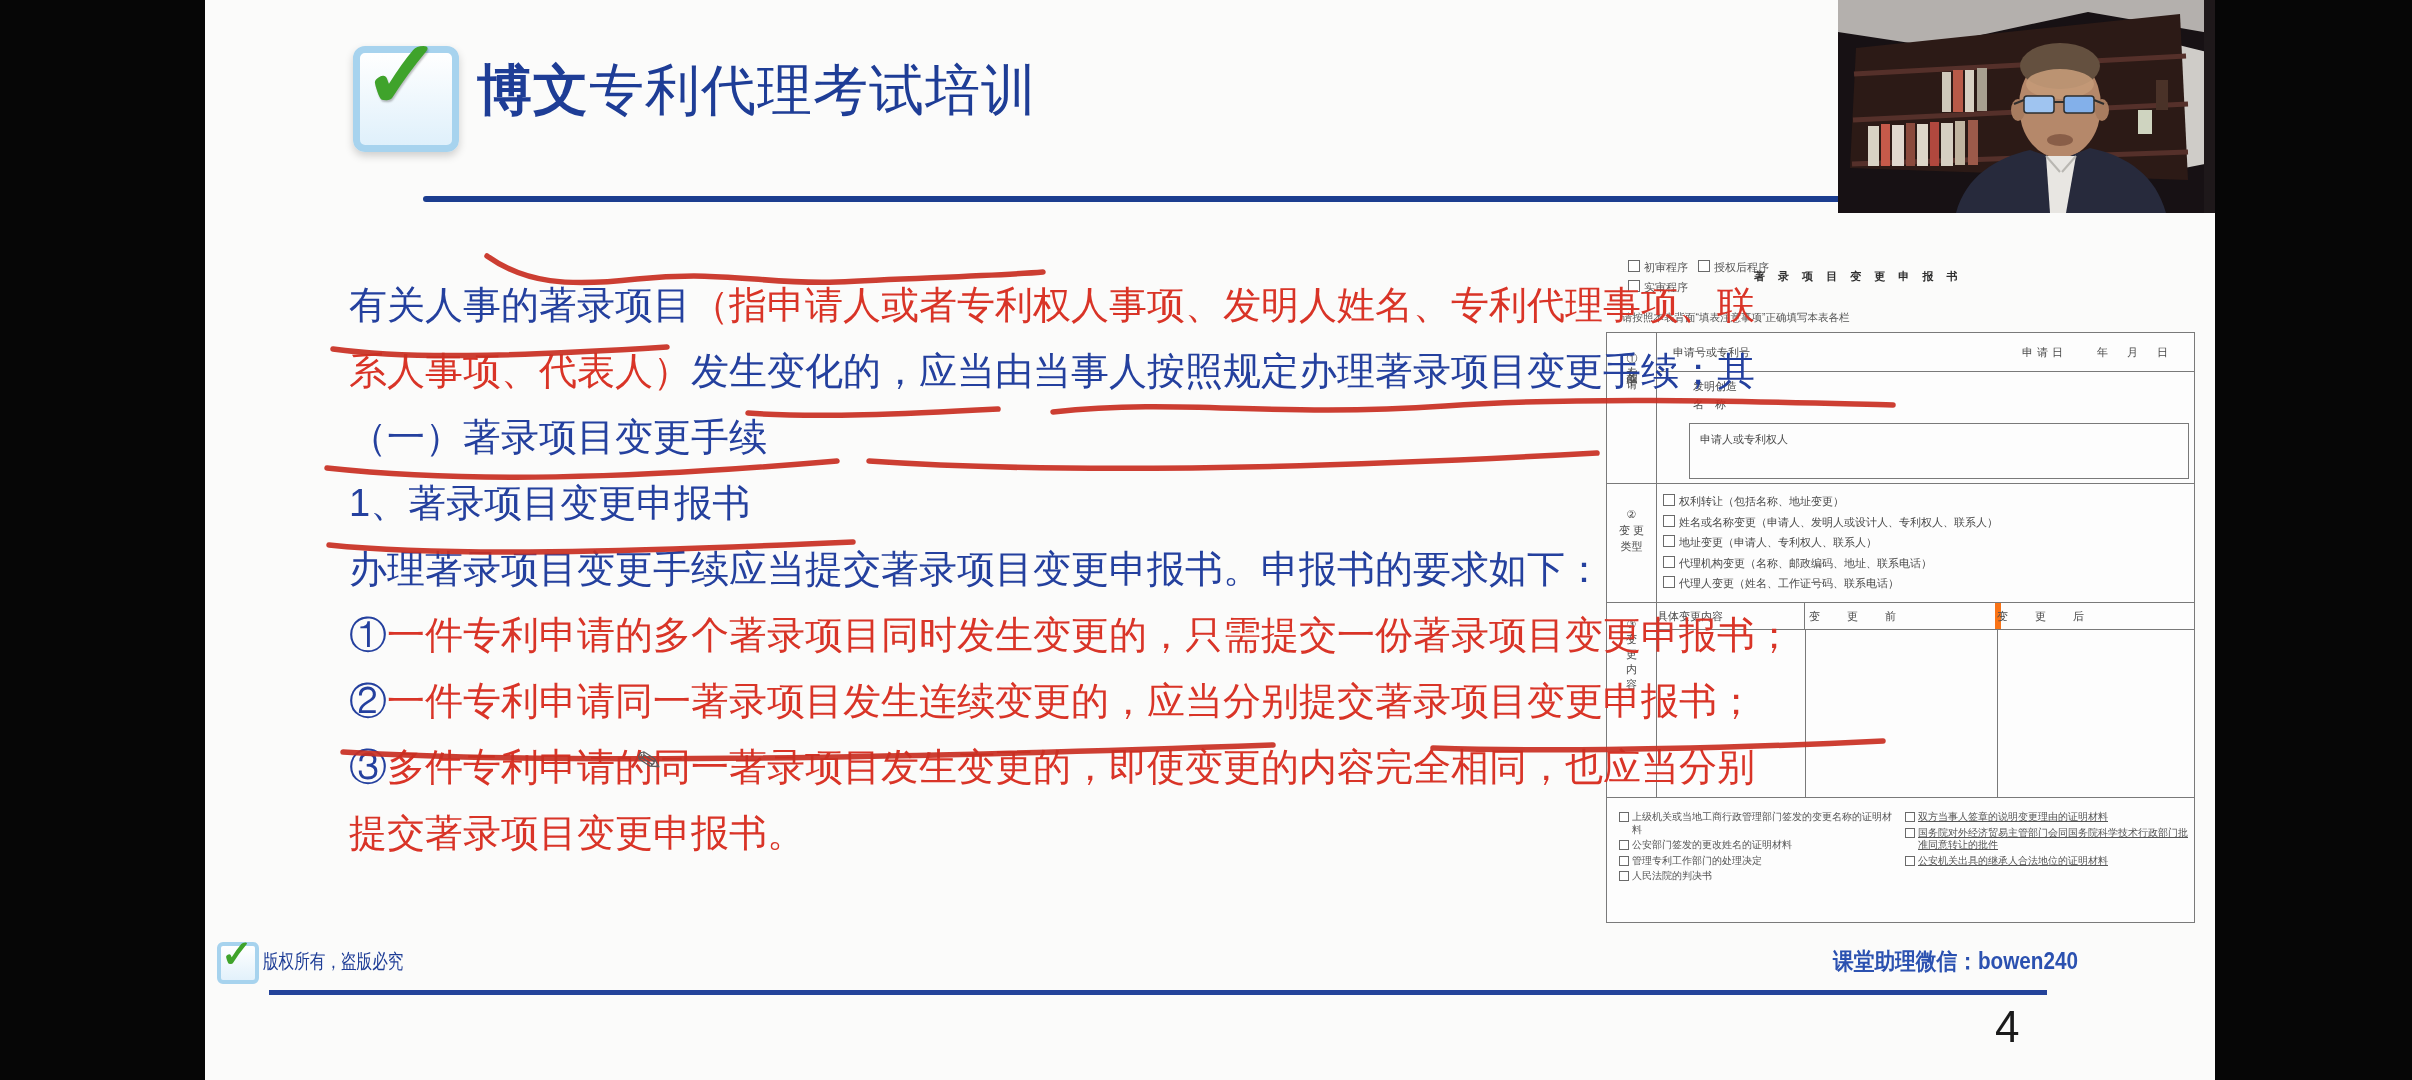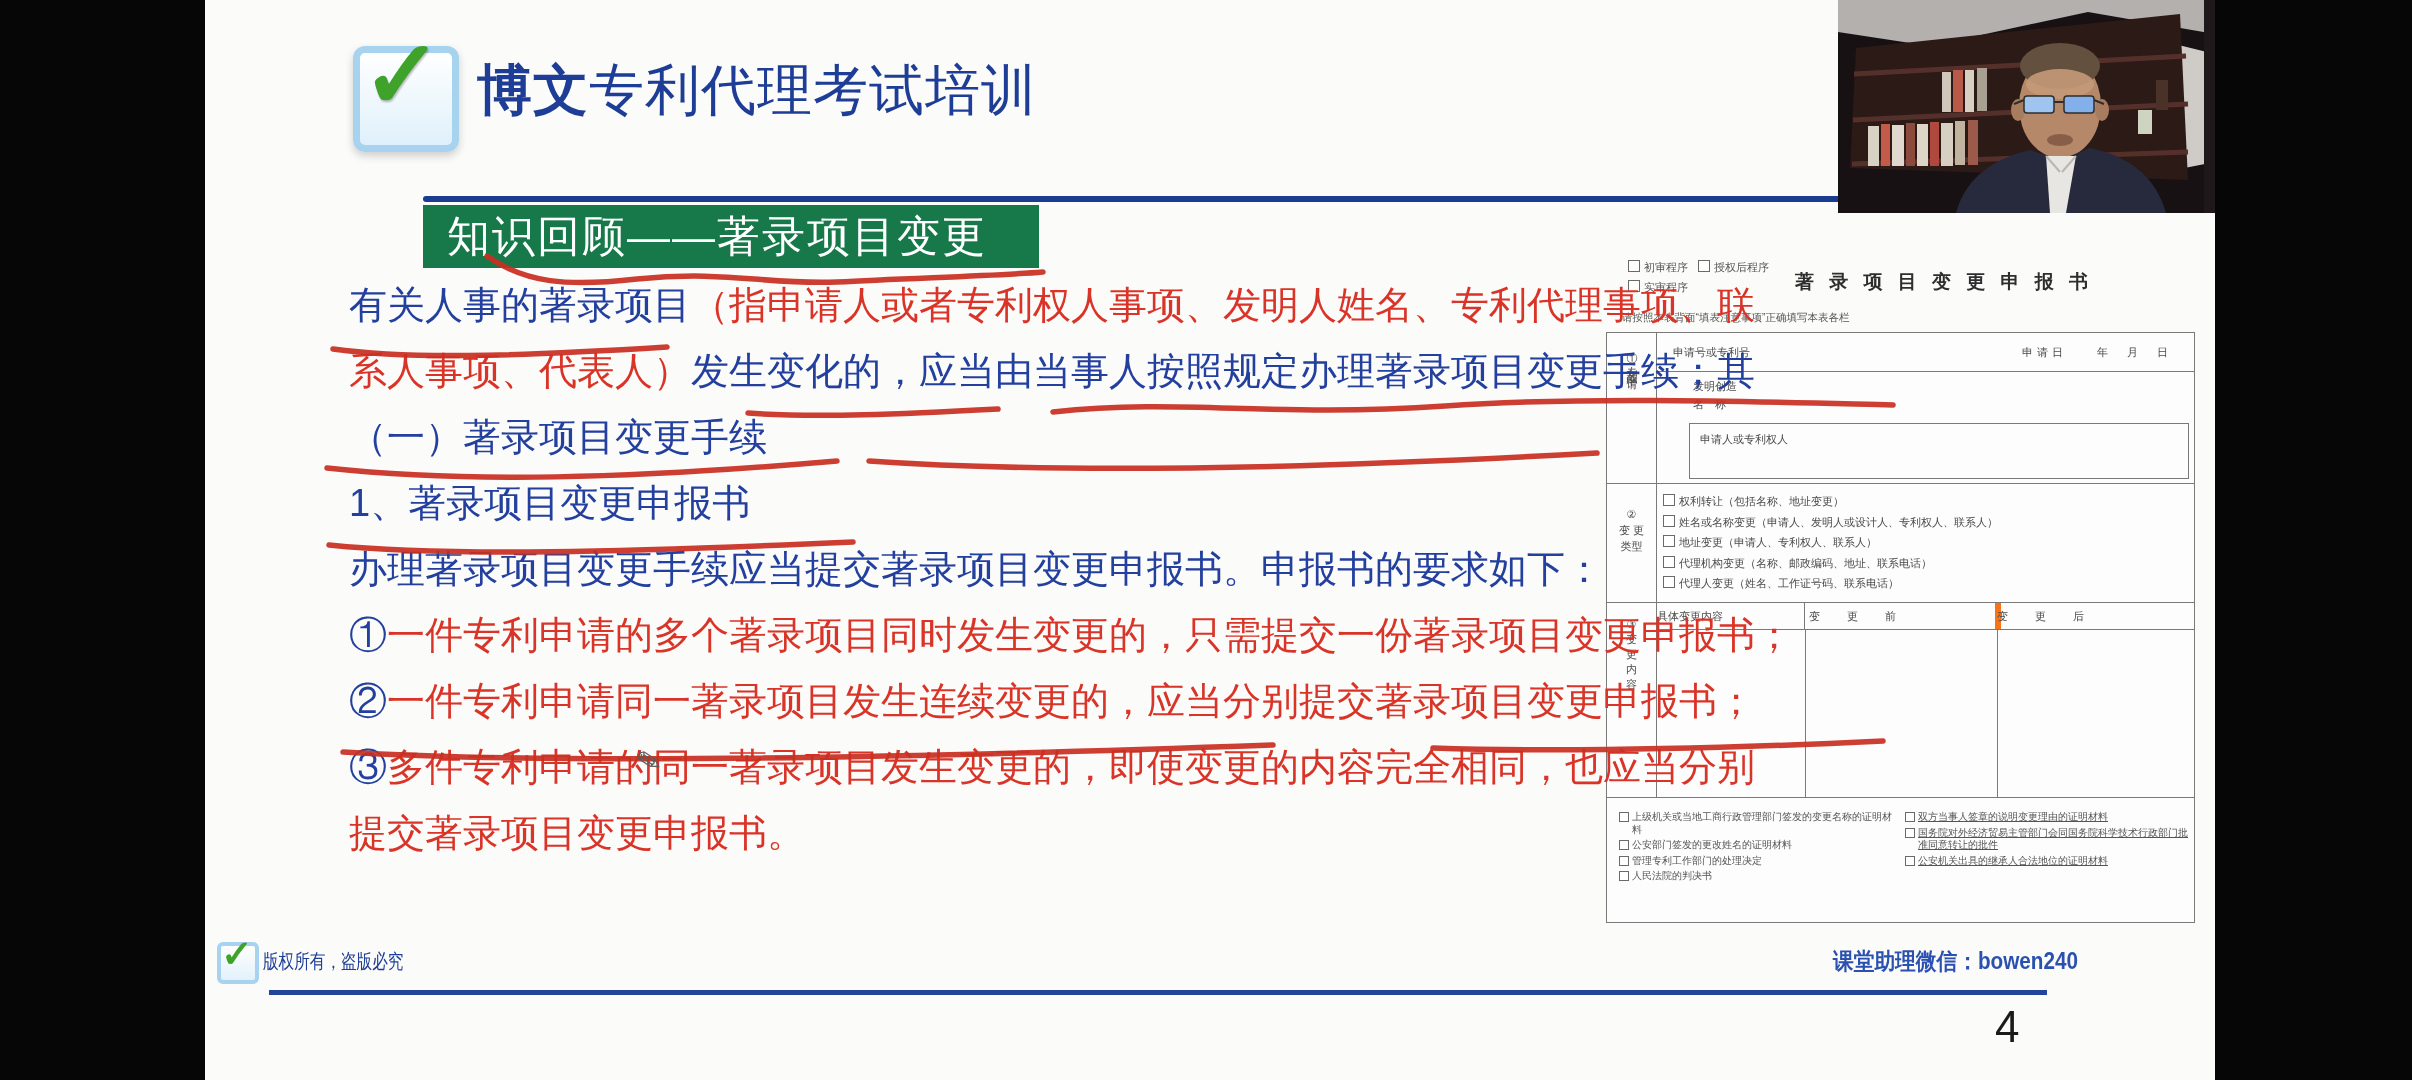--- a/index.html
+++ b/index.html
@@ -18,21 +18,21 @@
       font-size:43px;line-height:63px;padding-left:24px;box-sizing:border-box;letter-spacing:2px;}
   
   .bodytext{position:absolute;left:128px;top:272px;width:1620px;font-size:38px;line-height:66px;z-index:20;margin-left:16px;}
   .bline{white-space:nowrap;}
   .seg-blue{color:#24409e;}
   .seg-red{color:#d93427;}
   
   .form{position:absolute;left:1399px;top:253px;width:596px;height:700px;z-index:10;color:#4a4a4a;}
   .f-top{position:absolute;left:24px;top:4px;width:205px;font-size:11px;line-height:20px;color:#555;}
   .f-top .cbrow{display:inline-block;margin-right:10px;white-space:nowrap;}
-  .f-title{position:absolute;left:150px;top:16px;width:380px;text-align:center;font-size:19px;font-weight:bold;
+  .f-title{position:absolute;left:150px;top:16px;width:380px;text-align:left;font-size:11px;font-weight:bold;
       letter-spacing:5px;color:#2e2e2e;white-space:nowrap;}
   .f-note{position:absolute;left:18px;top:58px;font-size:10.5px;color:#555;white-space:nowrap;}
   .ftable{position:absolute;left:2px;top:79px;width:589px;border:1.5px solid #7a7a7a;box-sizing:border-box;
       background:rgba(255,255,255,.6);}
   .fsec{position:relative;}
   .fsec1{height:150px;border-bottom:1px solid #7a7a7a;}
   .fsec2{height:118px;border-bottom:1px solid #7a7a7a;}
   .fsec3{height:194px;border-bottom:1px solid #7a7a7a;}
   .fsec4{height:124px;}
   .flabel{position:absolute;left:0;top:0;width:50px;height:100%;border-right:1px solid #7a7a7a;
@@ -84,21 +84,20 @@
 
 <div class="stage">
 
   <div class="slide">
 
     <div class="brand-logo">
       <span class="chk">✓</span>
     </div>
     <div class="brand-title"><b>博文</b><span>专利代理考试培训</span></div>
     <div class="header-line"></div>
-    <div class="banner">知识回顾——著录项目变更</div>
 
     <div class="form">
       <div class="f-top"><div class="cbrow"><span class="cb"></span><span>初审程序</span></div><div class="cbrow"><span class="cb"></span><span>授权后程序</span></div><div class="cbrow"><span class="cb"></span><span>实审程序</span></div></div>
       <div class="f-title">著 录 项 目 变 更 申 报 书</div>
       <div class="f-note">请按照本表背面“填表注意事项”正确填写本表各栏</div>
       <div class="ftable">
         <div class="fsec fsec1">
           <div class="flabel">
             <div class="vtext">①专利或申请</div>
           </div>

